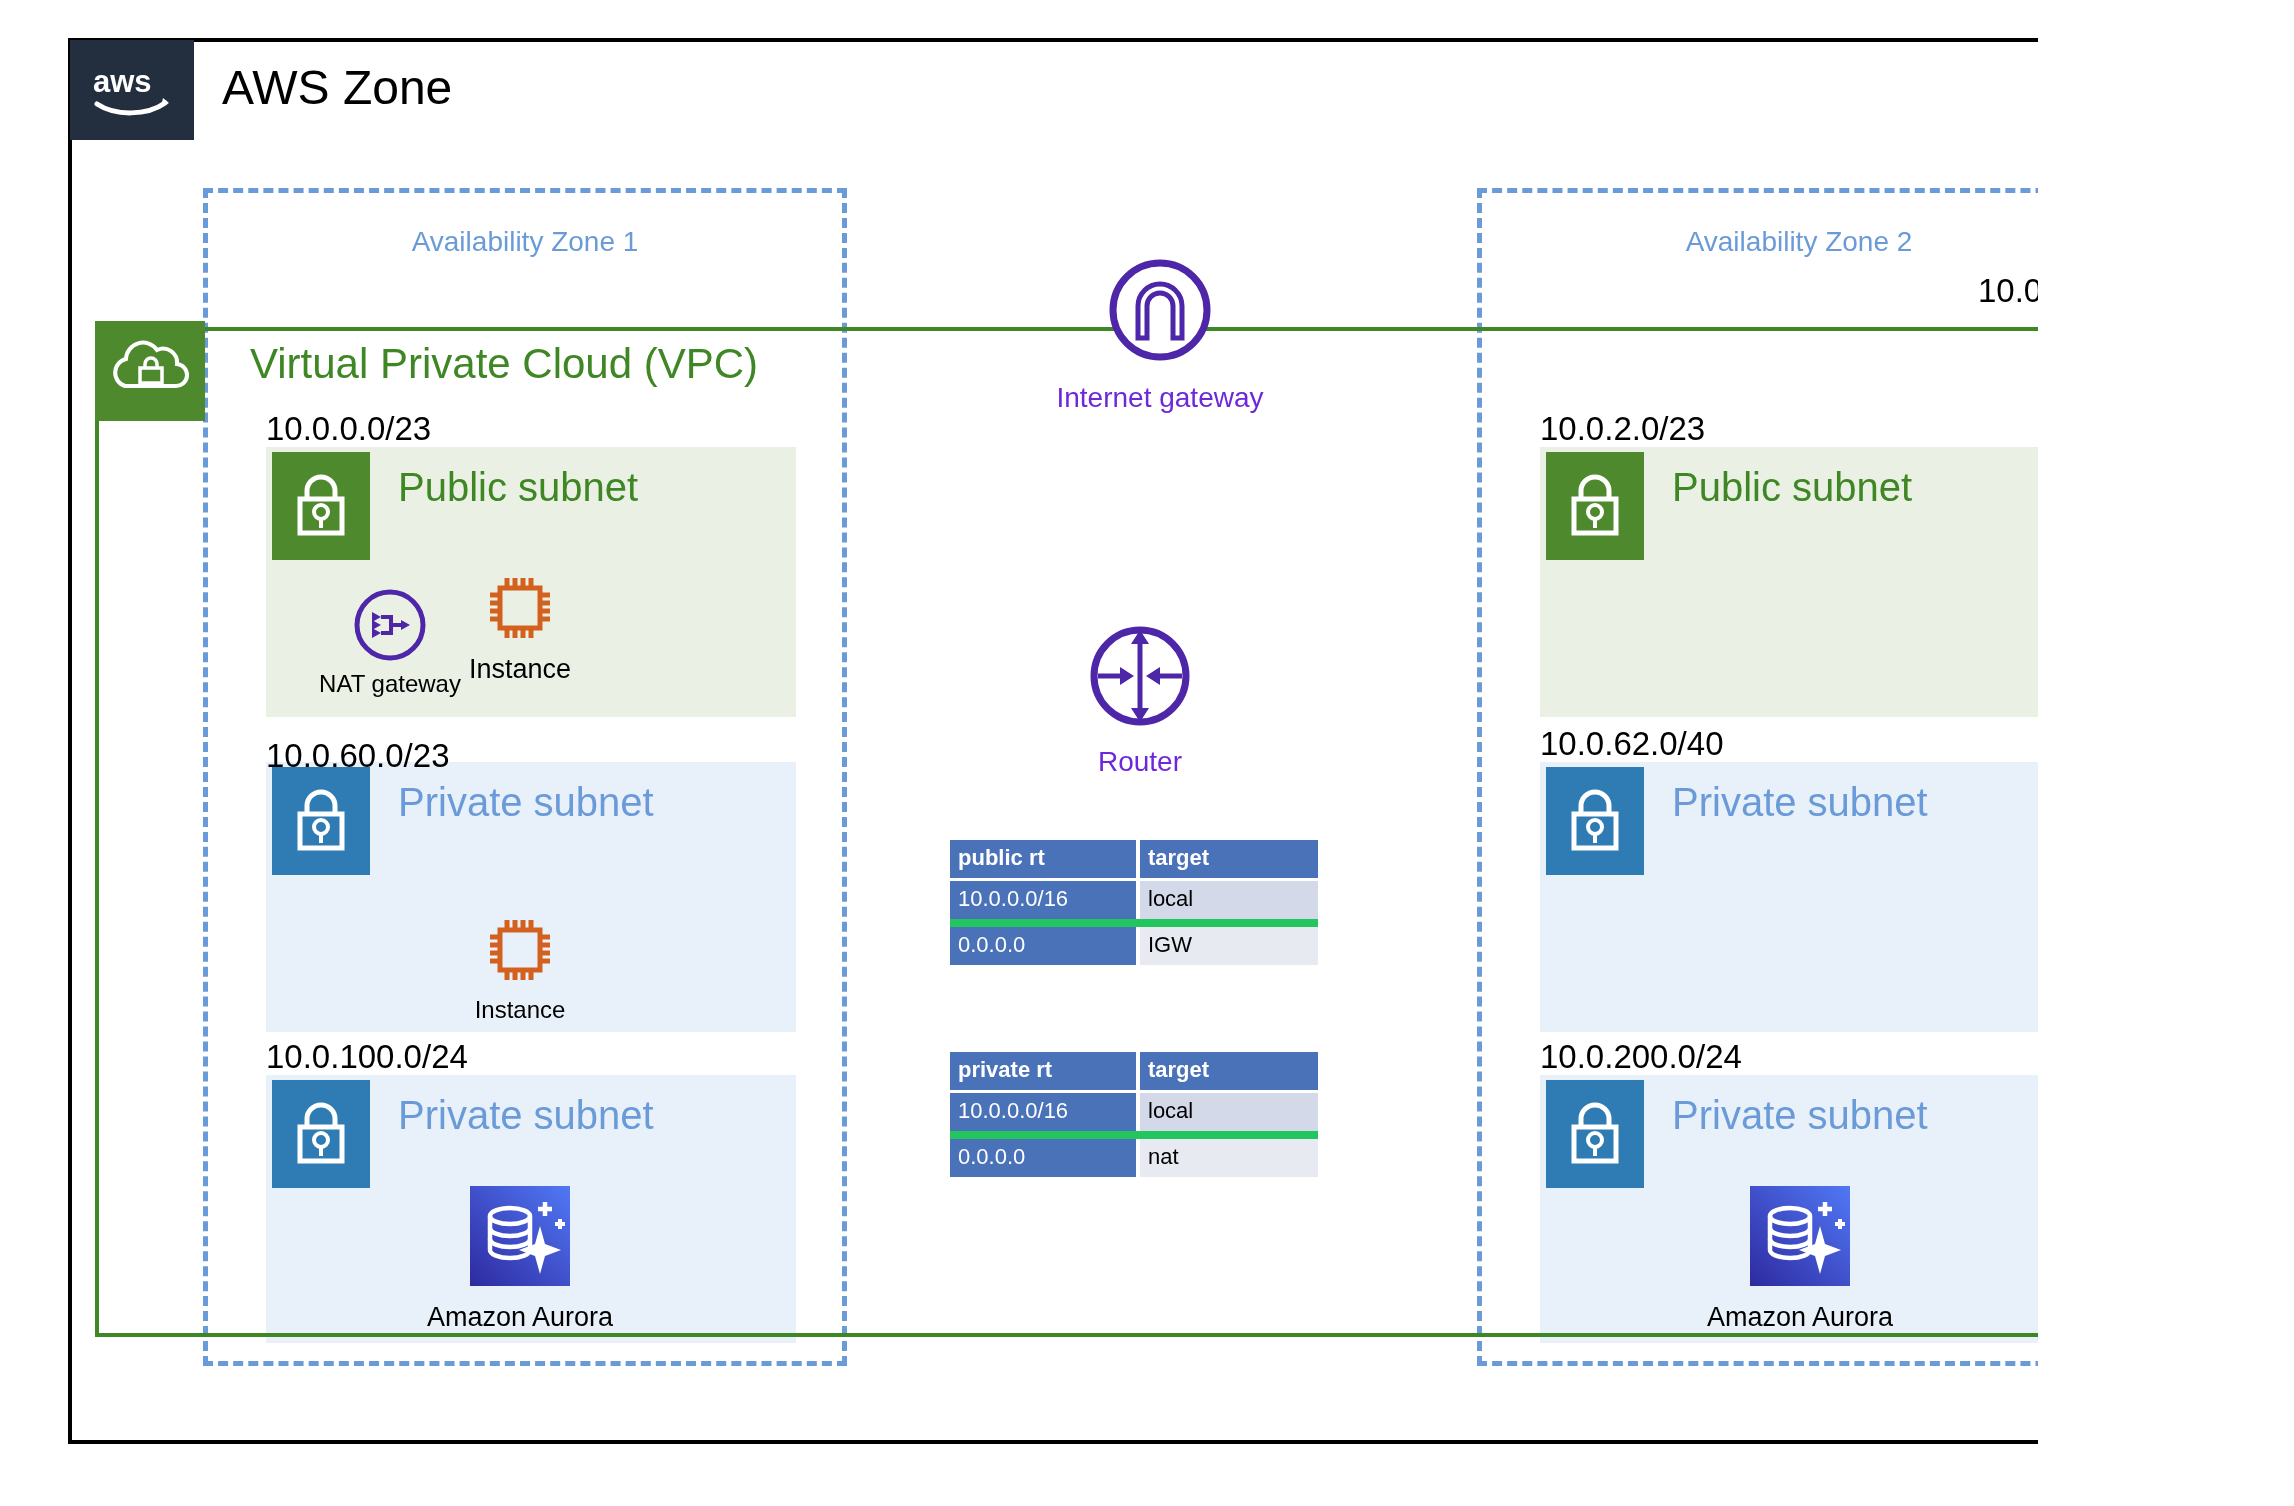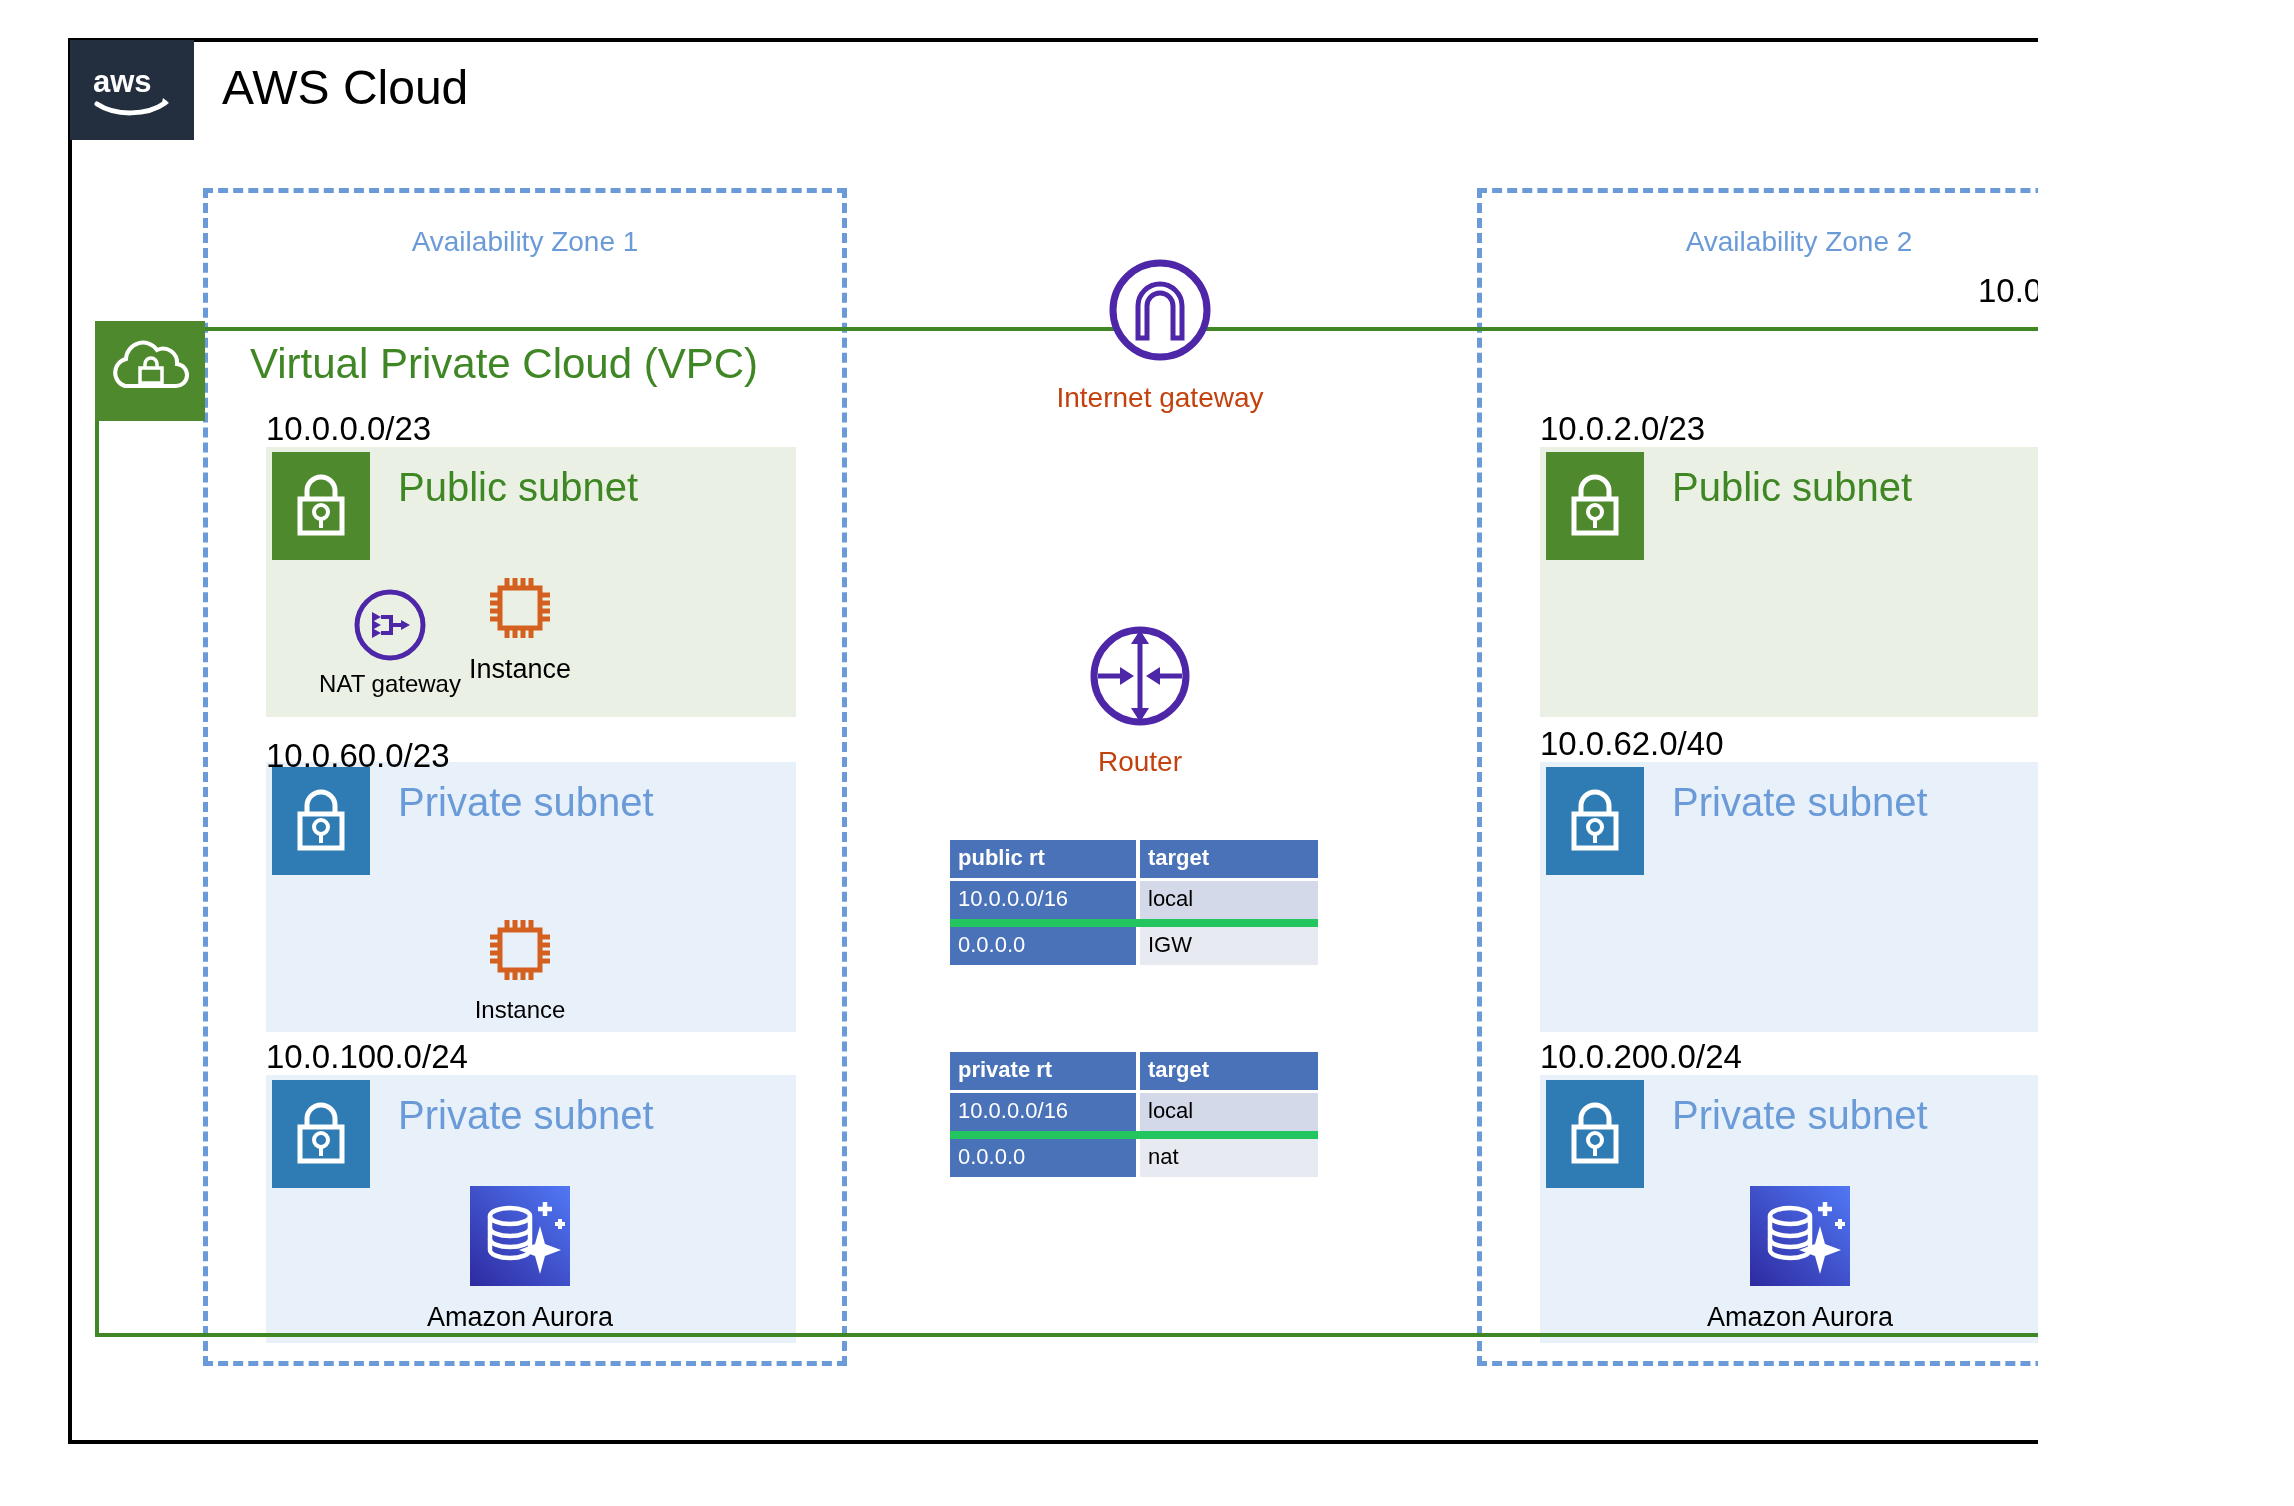--- a/index.html
+++ b/index.html
@@ -151,21 +151,21 @@
   
   .center-node{
     position:absolute;
     z-index:7;
     text-align:center;
     width:300px;
   }
   .center-node .caption{
     display:block;
     font-size:28px;
-    color:#c2410c;
+    color:#6d28d9;
     margin-top:10px;
     white-space:nowrap;
   }
 
   
   .rt{
     position:absolute;
     z-index:7;
     border-collapse:collapse;
     font-size:22px;
@@ -202,21 +202,21 @@
   <div class="aws-cloud-frame"></div>
 
   <div class="aws-logo-badge">
     <svg width="86" height="56" viewBox="0 0 86 56" aria-hidden="true">
       <text x="4" y="30" font-family="'Liberation Sans',sans-serif" font-size="31" font-weight="bold" fill="#ffffff">aws</text>
       <path d="M8 42 C26 54, 58 54, 76 41" stroke="#ffffff" stroke-width="5" fill="none" stroke-linecap="round"></path>
       <path d="M74 36 L80 41 L72 45 Z" fill="#ffffff"></path>
     </svg>
   </div>
 
-  <div class="aws-cloud-title">AWS Cloud</div>
+  <div class="aws-cloud-title">AWS Zone</div>
 
   <div class="az az-1"></div>
   <div class="az az-2"></div>
   <div class="az-title az-title-1">Availability Zone 1</div>
   <div class="az-title az-title-2">Availability Zone 2</div>
 
   <div class="subnet public" style="left:266px;top:447px;width:530px;height:270px;"></div>
   <div class="subnet-cidr" style="left:266px;top:410px;">10.0.0.0/23</div>
   <div class="subnet-badge green" style="left:272px;top:452px;">
     <svg width="62" height="70" viewBox="0 0 62 70" aria-hidden="true">

